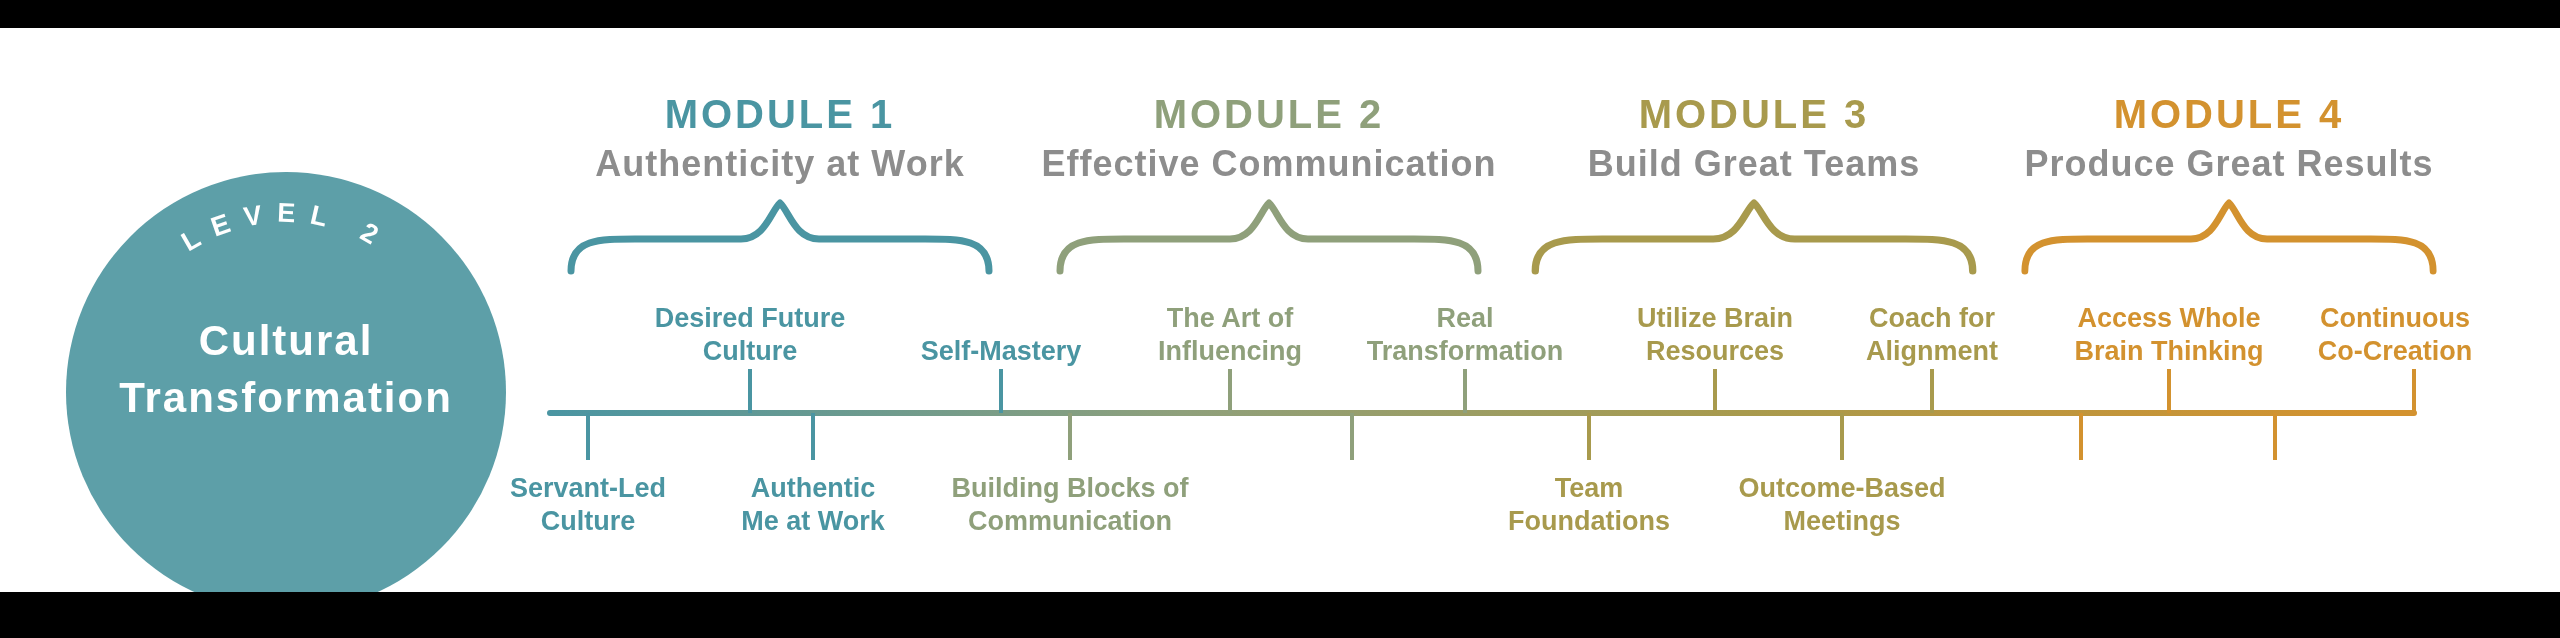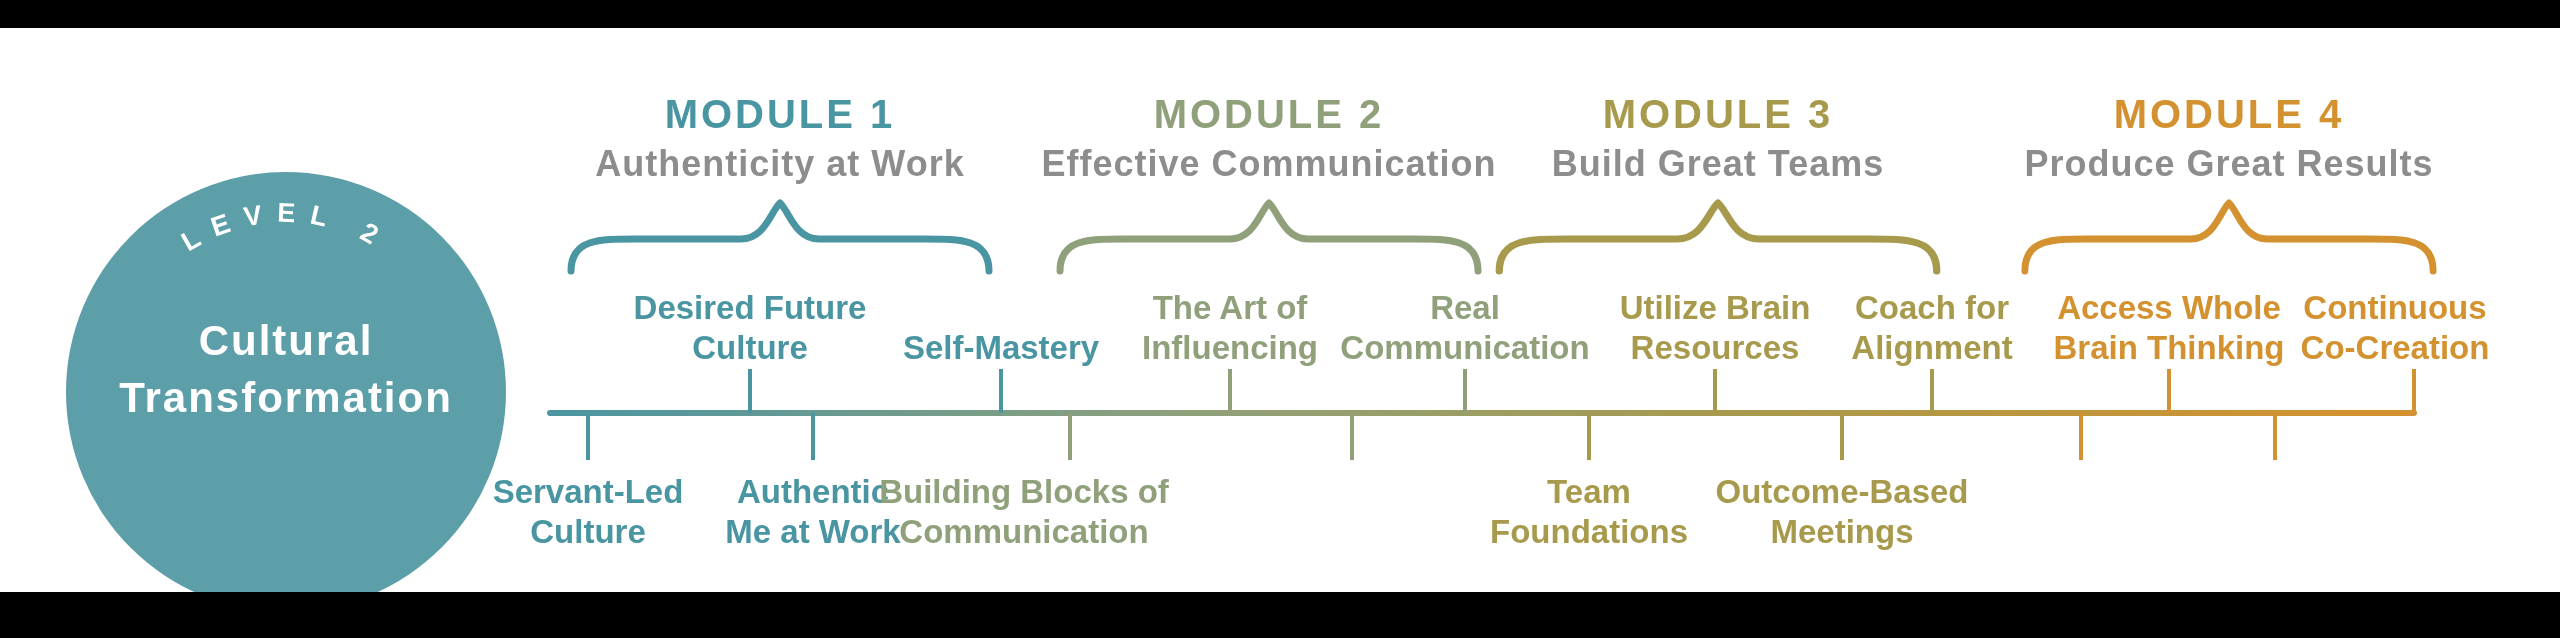--- a/index.html
+++ b/index.html
@@ -29,21 +29,21 @@
   .brace{height:80px;margin-top:12px;display:block;}
   .brace path{fill:none;stroke:currentColor;stroke-width:7;stroke-linecap:round;stroke-linejoin:round;}
 
   
   .line{position:absolute;left:547px;top:410px;width:1870px;height:6px;border-radius:3px;
     background:linear-gradient(90deg,var(--m1,#4a95a2) 0%,var(--m2,#8fa07b) 34%,var(--m3,#a89a4d) 64%,var(--m4,#d3922f) 97%);}
   .tick{position:absolute;width:4px;background:currentColor;}
   .tick.up{top:369px;height:44px;}
   .tick.down{top:413px;height:47px;}
 
-  .tl-label{position:absolute;width:320px;text-align:center;font-weight:bold;font-size:33px;line-height:1.22;}
+  .tl-label{position:absolute;width:320px;text-align:center;font-weight:bold;font-size:27px;line-height:1.22;}
   .tl-label.up{top:284px;height:84px;display:flex;align-items:flex-end;justify-content:center;}
   .tl-label.down{top:472px;}
   .tl-label span{white-space:pre-line;display:block;width:100%;}
 </style>
 </head>
 <body>
 
 <div class="canvas">
 
   <div class="bar top"></div>
@@ -68,21 +68,21 @@
   </div>
 
   <div class="module" style="left:1039px">
     <div class="module-label c-m2">MODULE 2</div>
     <div class="module-subtitle">Effective Communication</div>
     <svg class="brace c-m2" style="width:430px" viewBox="0 0 430 80" preserveAspectRatio="none">
       <path d="M6,74 C6,42 34,42 70,42 L176,42 C200,42 206,14 215,6 C224,14 230,42 254,42 L360,42 C396,42 424,42 424,74"></path>
     </svg>
   </div>
 
-  <div class="module" style="left:1488px">
+  <div class="module" style="left:1524px">
     <div class="module-label c-m3">MODULE 3</div>
     <div class="module-subtitle">Build Great Teams</div>
     <svg class="brace c-m3" style="width:450px" viewBox="0 0 430 80" preserveAspectRatio="none">
       <path d="M6,74 C6,42 34,42 70,42 L176,42 C200,42 206,14 215,6 C224,14 230,42 254,42 L360,42 C396,42 424,42 424,74"></path>
     </svg>
   </div>
 
   <div class="module" style="left:1999px">
     <div class="module-label c-m4">MODULE 4</div>
     <div class="module-subtitle">Produce Great Results</div>
@@ -117,21 +117,21 @@
     </div>
   <div class="tl-label up c-m1" style="left:841px">
       <span>Self-Mastery</span>
     </div>
   <div class="tl-label up c-m2" style="left:1070px">
       <span>The Art of
 Influencing</span>
     </div>
   <div class="tl-label up c-m2" style="left:1305px">
       <span>Real
-Communication</span>
+Transformation</span>
     </div>
   <div class="tl-label up c-m3" style="left:1555px">
       <span>Utilize Brain
 Resources</span>
     </div>
   <div class="tl-label up c-m3" style="left:1772px">
       <span>Coach for
 Alignment</span>
     </div>
   <div class="tl-label up c-m4" style="left:2235px">
@@ -144,21 +144,21 @@
     </div>
 
   <div class="tl-label down c-m1" style="left:428px">
       <span>Servant-Led
 Culture</span>
     </div>
   <div class="tl-label down c-m1" style="left:653px">
       <span>Authentic
 Me at Work</span>
     </div>
-  <div class="tl-label down c-m2" style="left:864px">
+  <div class="tl-label down c-m2" style="left:910px">
       <span>Building Blocks of
 Communication</span>
     </div>
   <div class="tl-label down c-m3" style="left:1429px">
       <span>Team
 Foundations</span>
     </div>
   <div class="tl-label down c-m3" style="left:1682px">
       <span>Outcome-Based
 Meetings</span>

